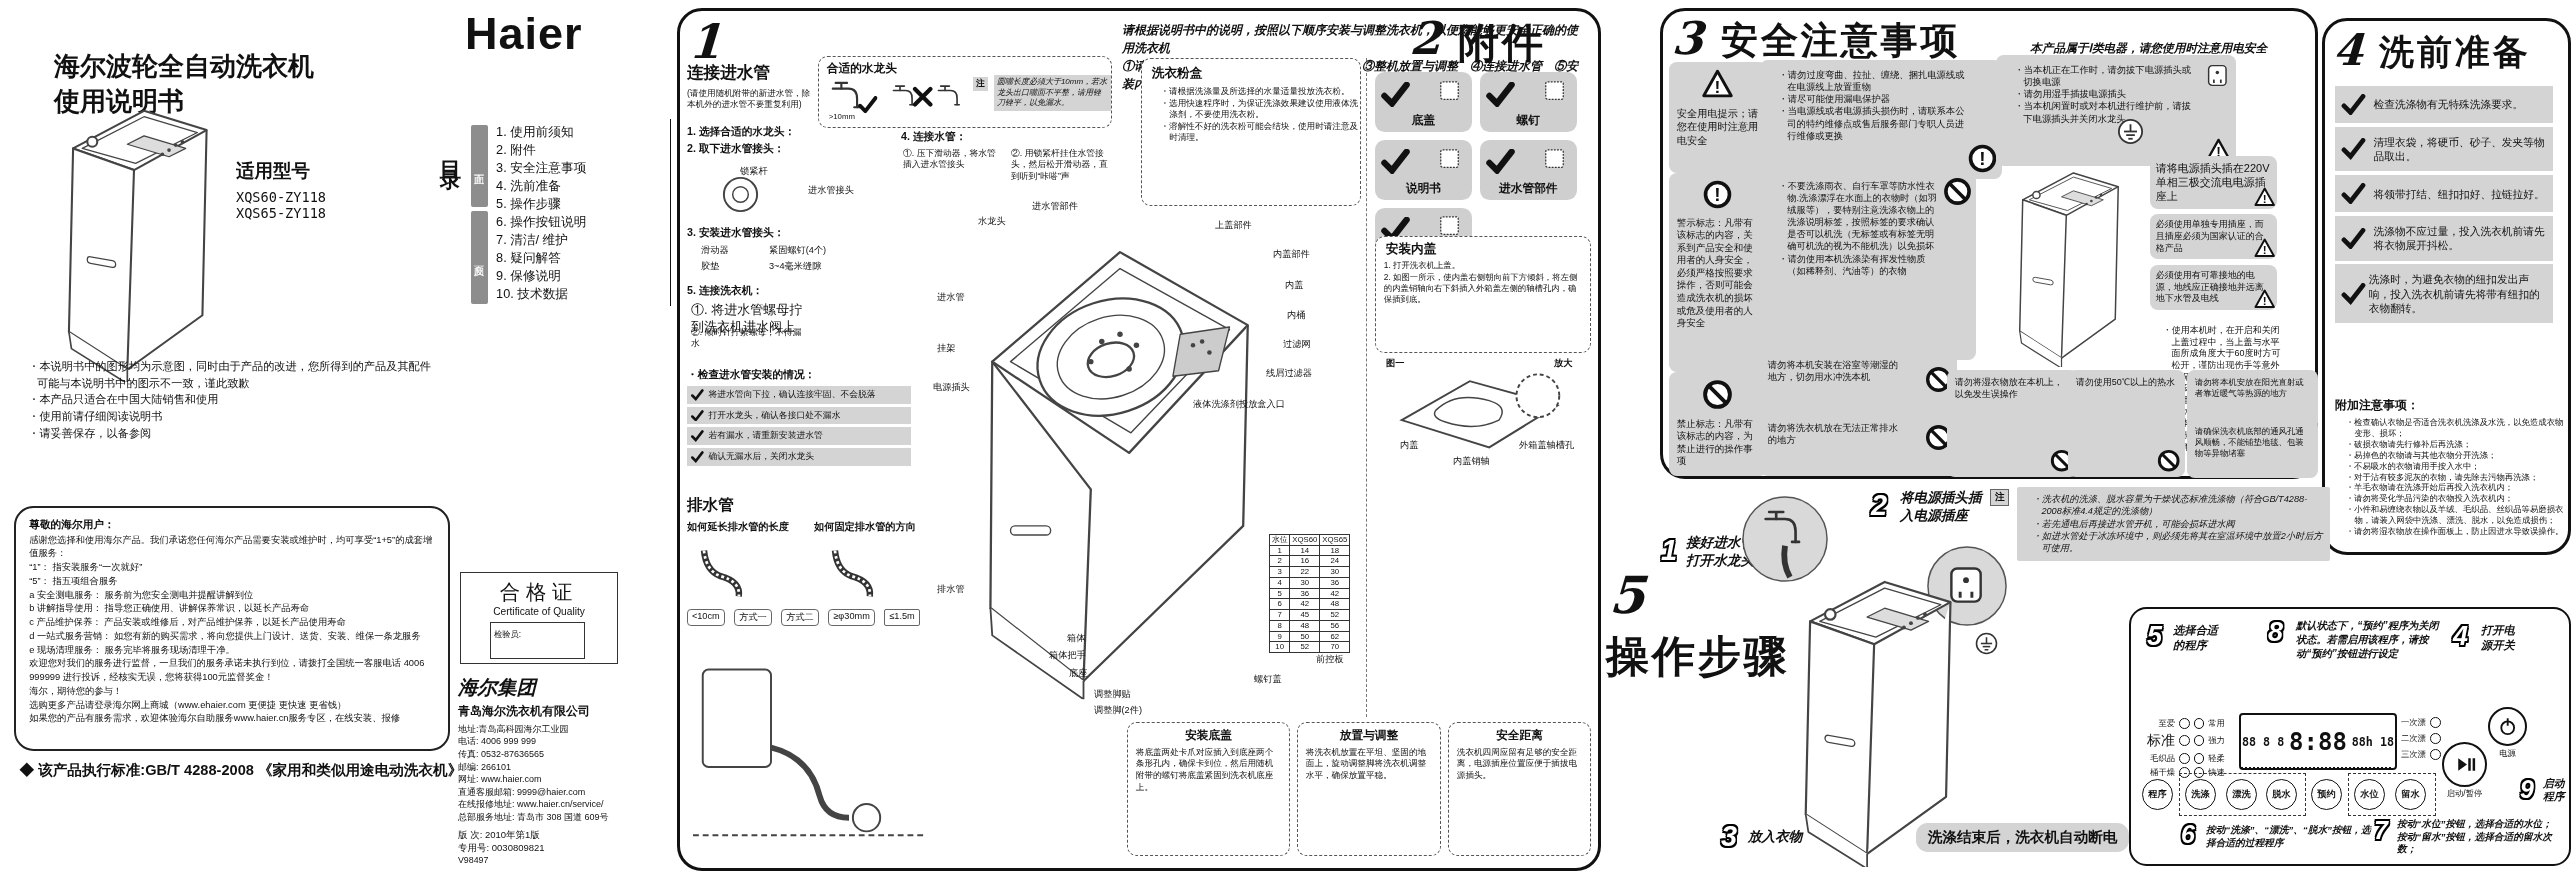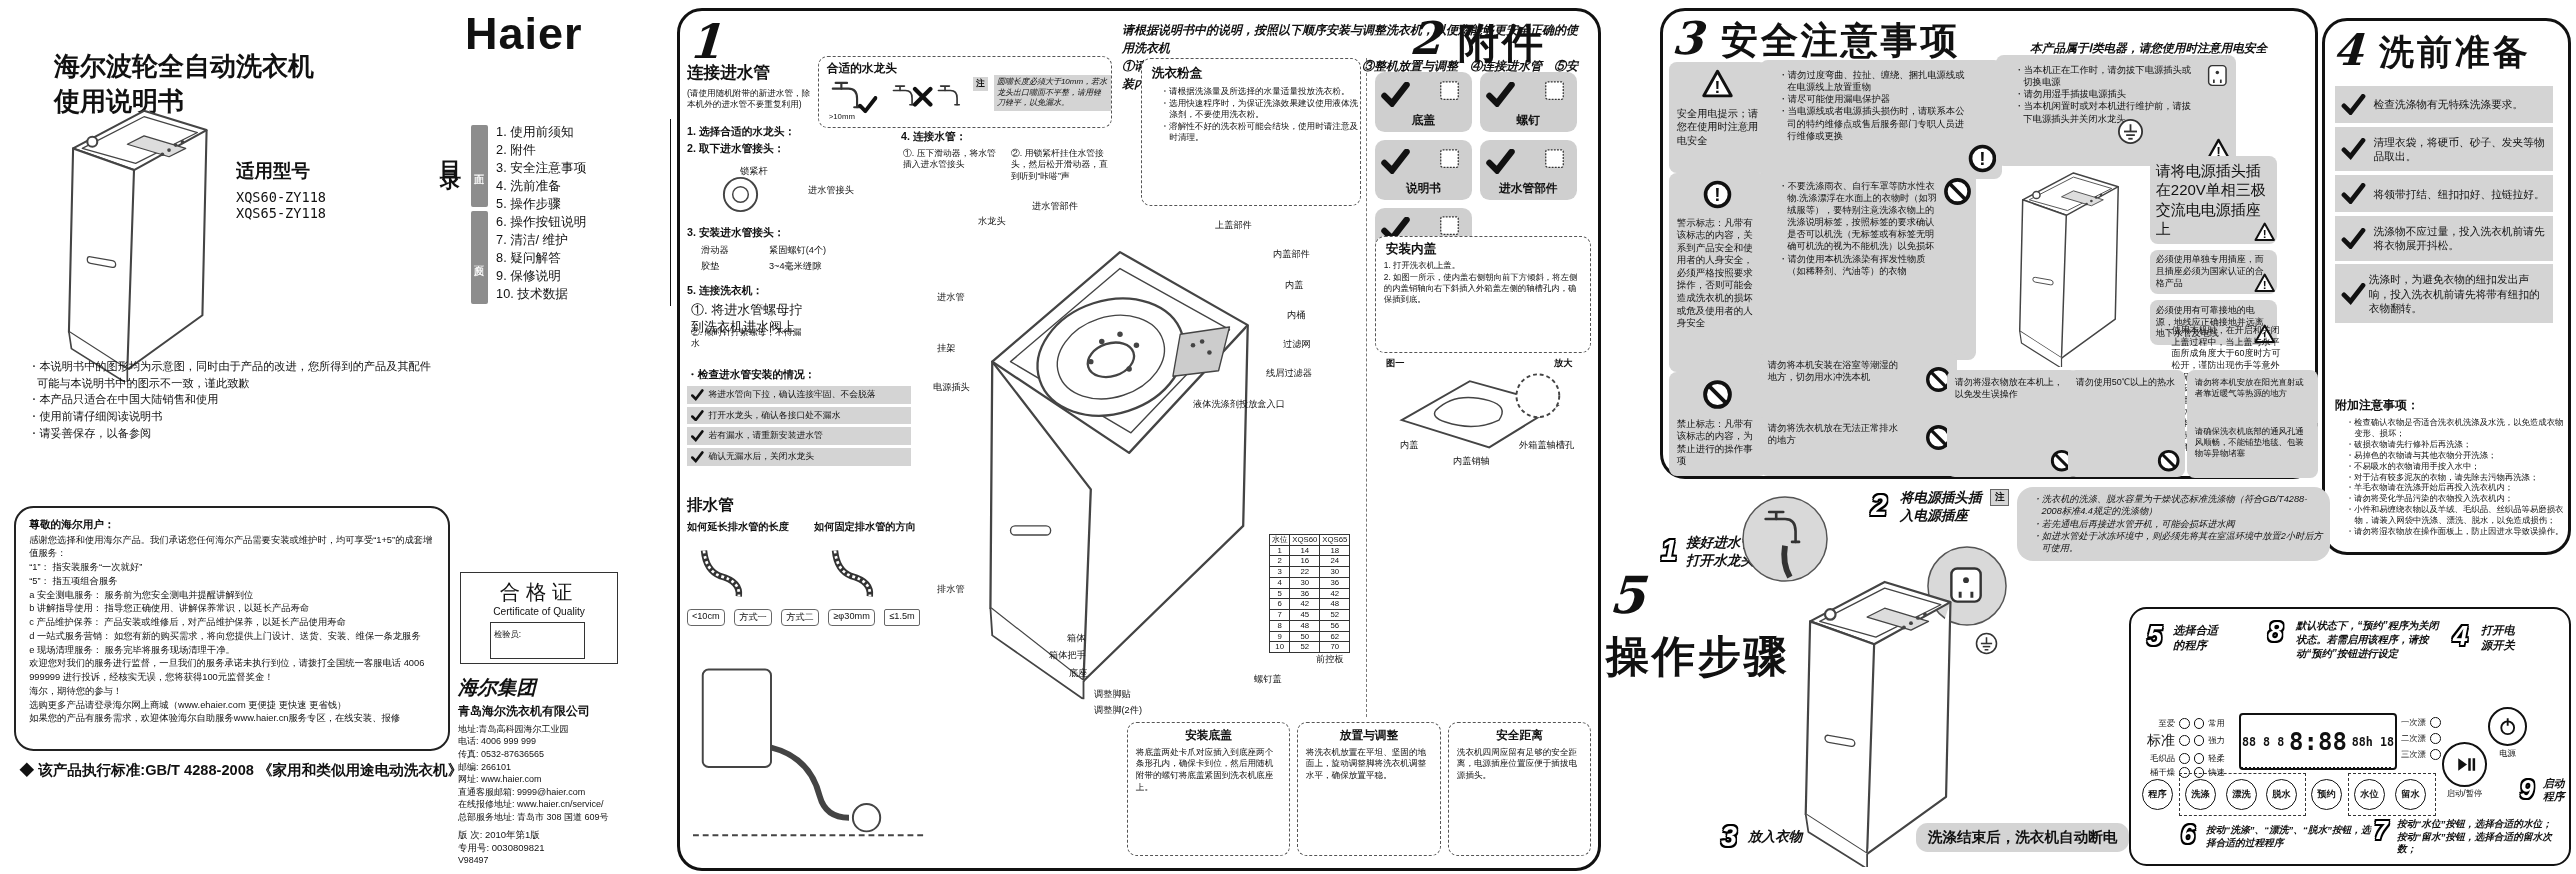--- a/index.html
+++ b/index.html
@@ -587,21 +587,21 @@
   </div>
 
   <svg class="t" style="left:2001px;top:158px" width="127" height="209" viewBox="0 0 210 350">
       <use href="#sym-washer-front"></use>
     </svg>
   <svg class="t" style="left:2116px;top:117px" width="29" height="29" viewBox="0 0 30 30">
       <use href="#sym-ground"></use>
     </svg>
 
   <div class="t" style="left:2150px;top:156px;width:127px">
-      <div class="gray" style="border-radius:7.8px;padding:4.9px 5.8px;margin-bottom:5.8px;font-size:15px;line-height:1.3;position:relative">
+      <div class="gray" style="border-radius:7.8px;padding:4.9px 5.8px;margin-bottom:5.8px;font-size:11px;line-height:1.3;position:relative">
       <span>请将电源插头插在220V单相三极交流电电源插座上</span>
       <svg width="21.4" height="19.5" style="position:absolute;right:1.9px;bottom:1.9px" viewBox="0 0 22 20">
           <use href="#sym-warn"></use>
         </svg>
     </div>
       <div class="gray" style="border-radius:7.8px;padding:4.9px 5.8px;margin-bottom:5.8px;font-size:9px;line-height:1.3;position:relative">
       <span>必须使用单独专用插座，而且插座必须为国家认证的合格产品</span>
       <svg width="21.4" height="19.5" style="position:absolute;right:1.9px;bottom:1.9px" viewBox="0 0 22 20">
           <use href="#sym-warn"></use>
         </svg>
@@ -724,21 +724,21 @@
     </svg>
 
   <svg class="t" style="left:1774px;top:560px" width="195" height="307" viewBox="0 0 210 350">
       <use href="#sym-washer-front"></use>
     </svg>
 
   <span class="onum t" style="left:1721px;top:820px;font-size:29px">3</span>
   <span class="t it" style="left:1748px;top:828px;font-size:13.6px;font-weight:700">放入衣物</span>
 
   <span class="t" style="left:1990px;top:489px;font-size:9.7px;font-weight:700;background:#d4d4d4;border:1px solid #666;padding:1px 3.9px">注</span>
-  <ul class="dotl t it gray" style="left:2017px;top:485px;width:292px;font-size:9.2px;line-height:1.35;padding:5.8px 5.8px 5.8px 15.6px;border-radius:16px">
+  <ul class="dotl t it gray" style="left:2017px;top:485px;width:292px;font-size:9.2px;line-height:1.35;padding:5.8px 5.8px 5.8px 15.6px;border-radius:2px">
       <li>洗衣机的洗涤、脱水容量为干燥状态标准洗涤物（符合GB/T4288-2008标准4.4规定的洗涤物）</li>
       <li>若先通电后再接进水管开机，可能会损坏进水阀</li>
       <li>如进水管处于冰冻环境中，则必须先将其在室温环境中放置2小时后方可使用。</li>
     </ul>
 
   <div class="panel" style="left:2129px;top:607px;width:438px;height:255px;border-width:2.4px;border-radius:17.5px"></div>
 
   <span class="onum t" style="left:2147px;top:621px;font-size:27px">5</span>
   <div class="t it" style="left:2173px;top:623px;font-size:11.2px;font-weight:700;line-height:1.3">
     <div>选择合适</div>

